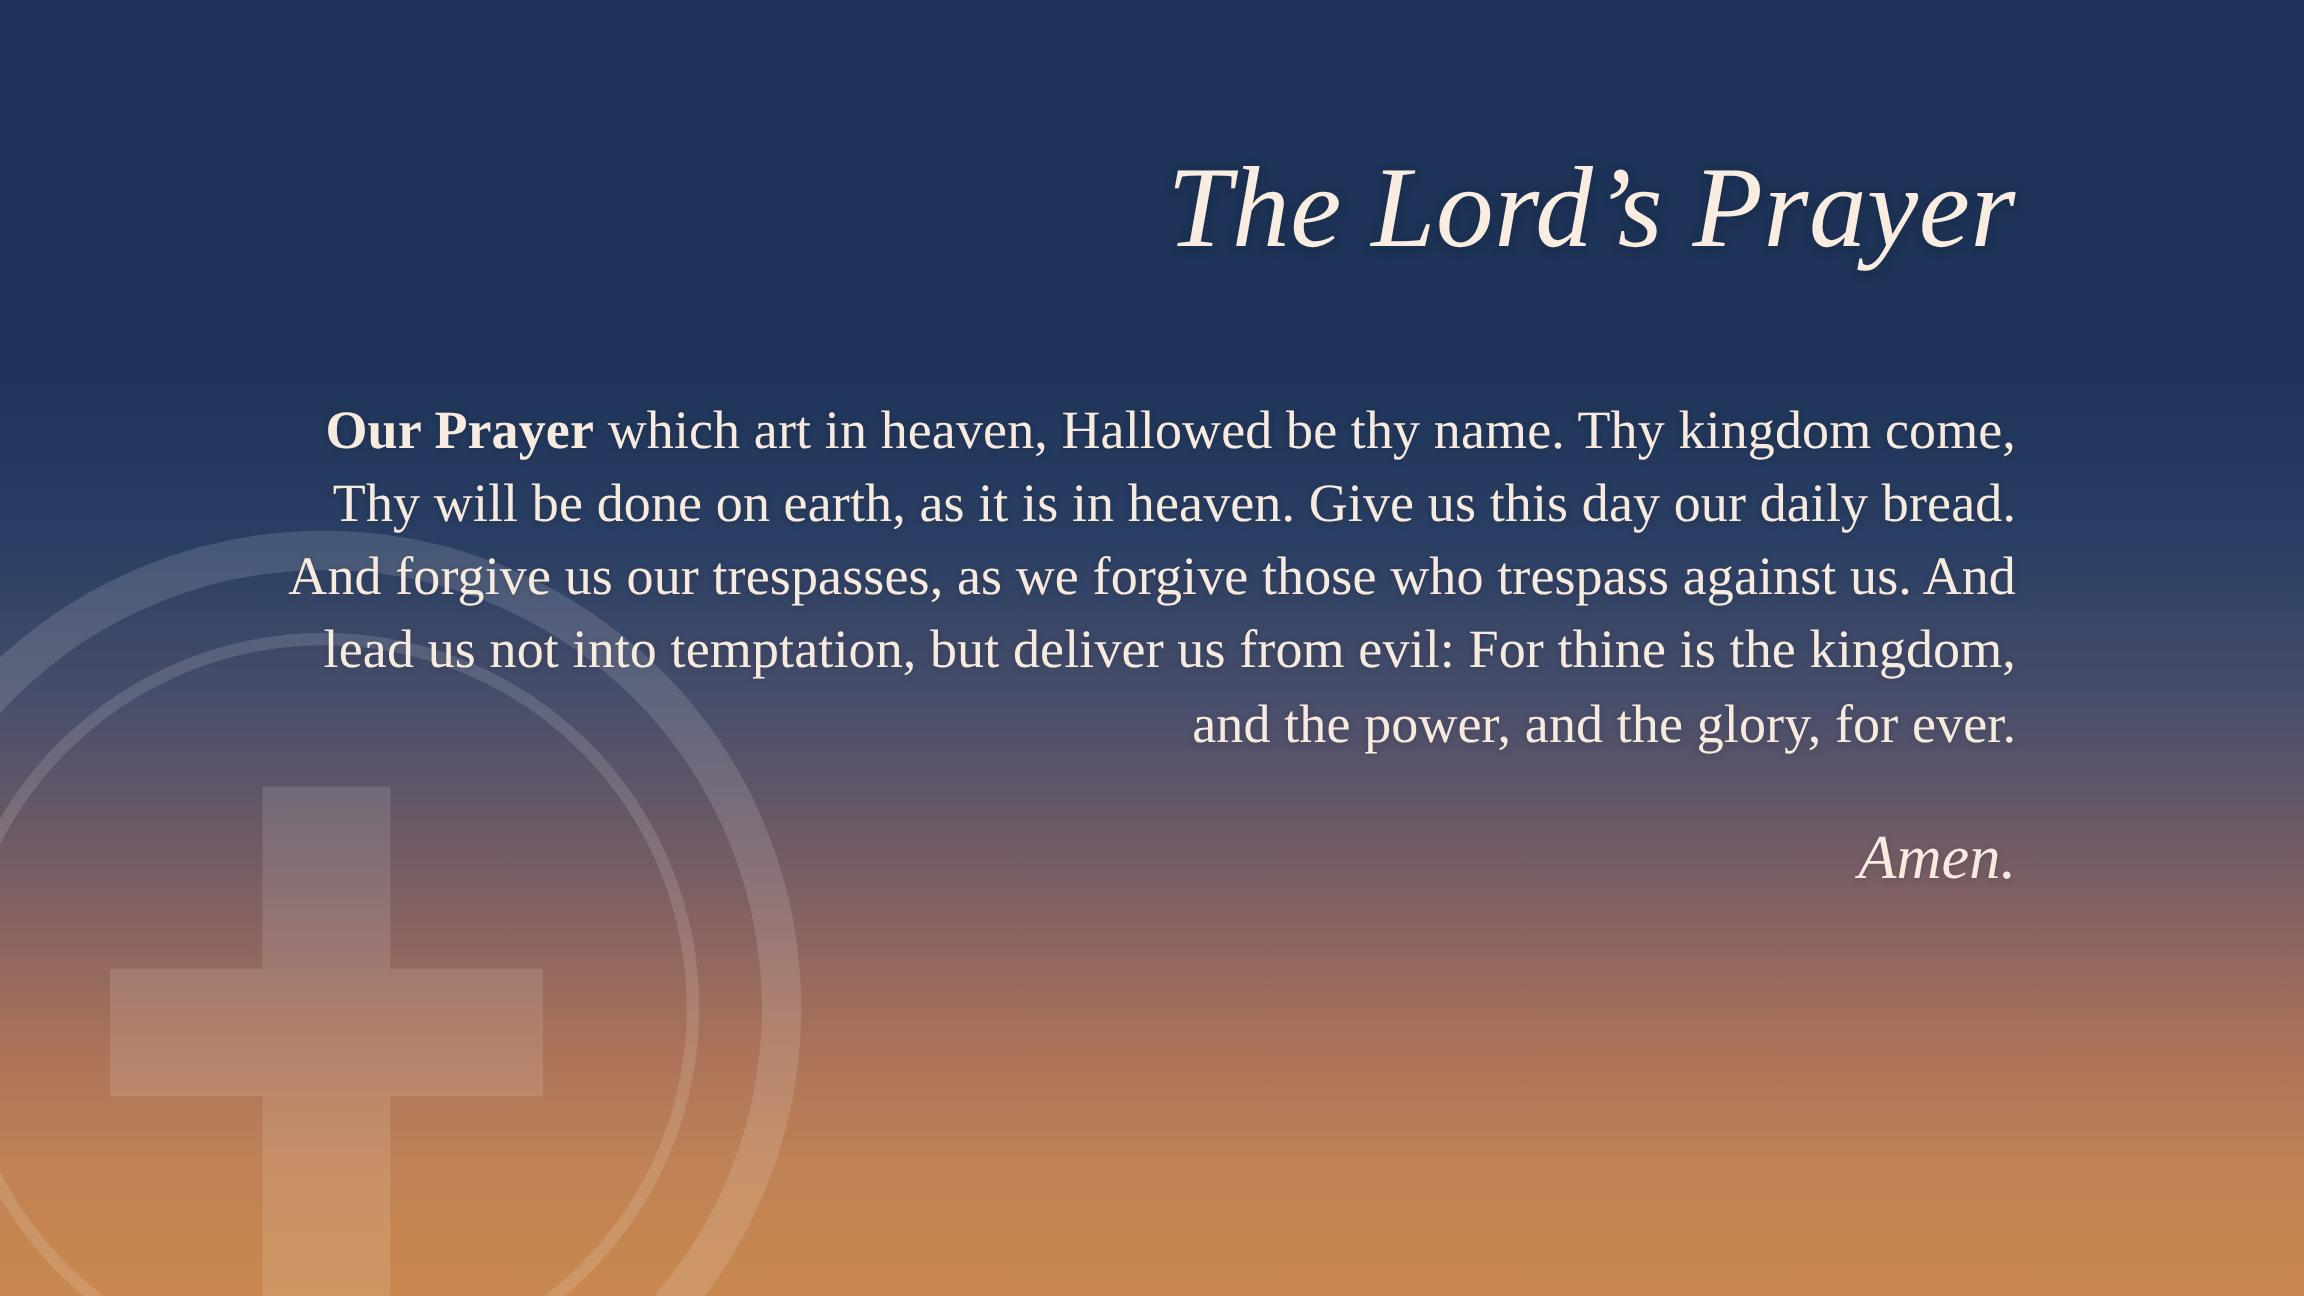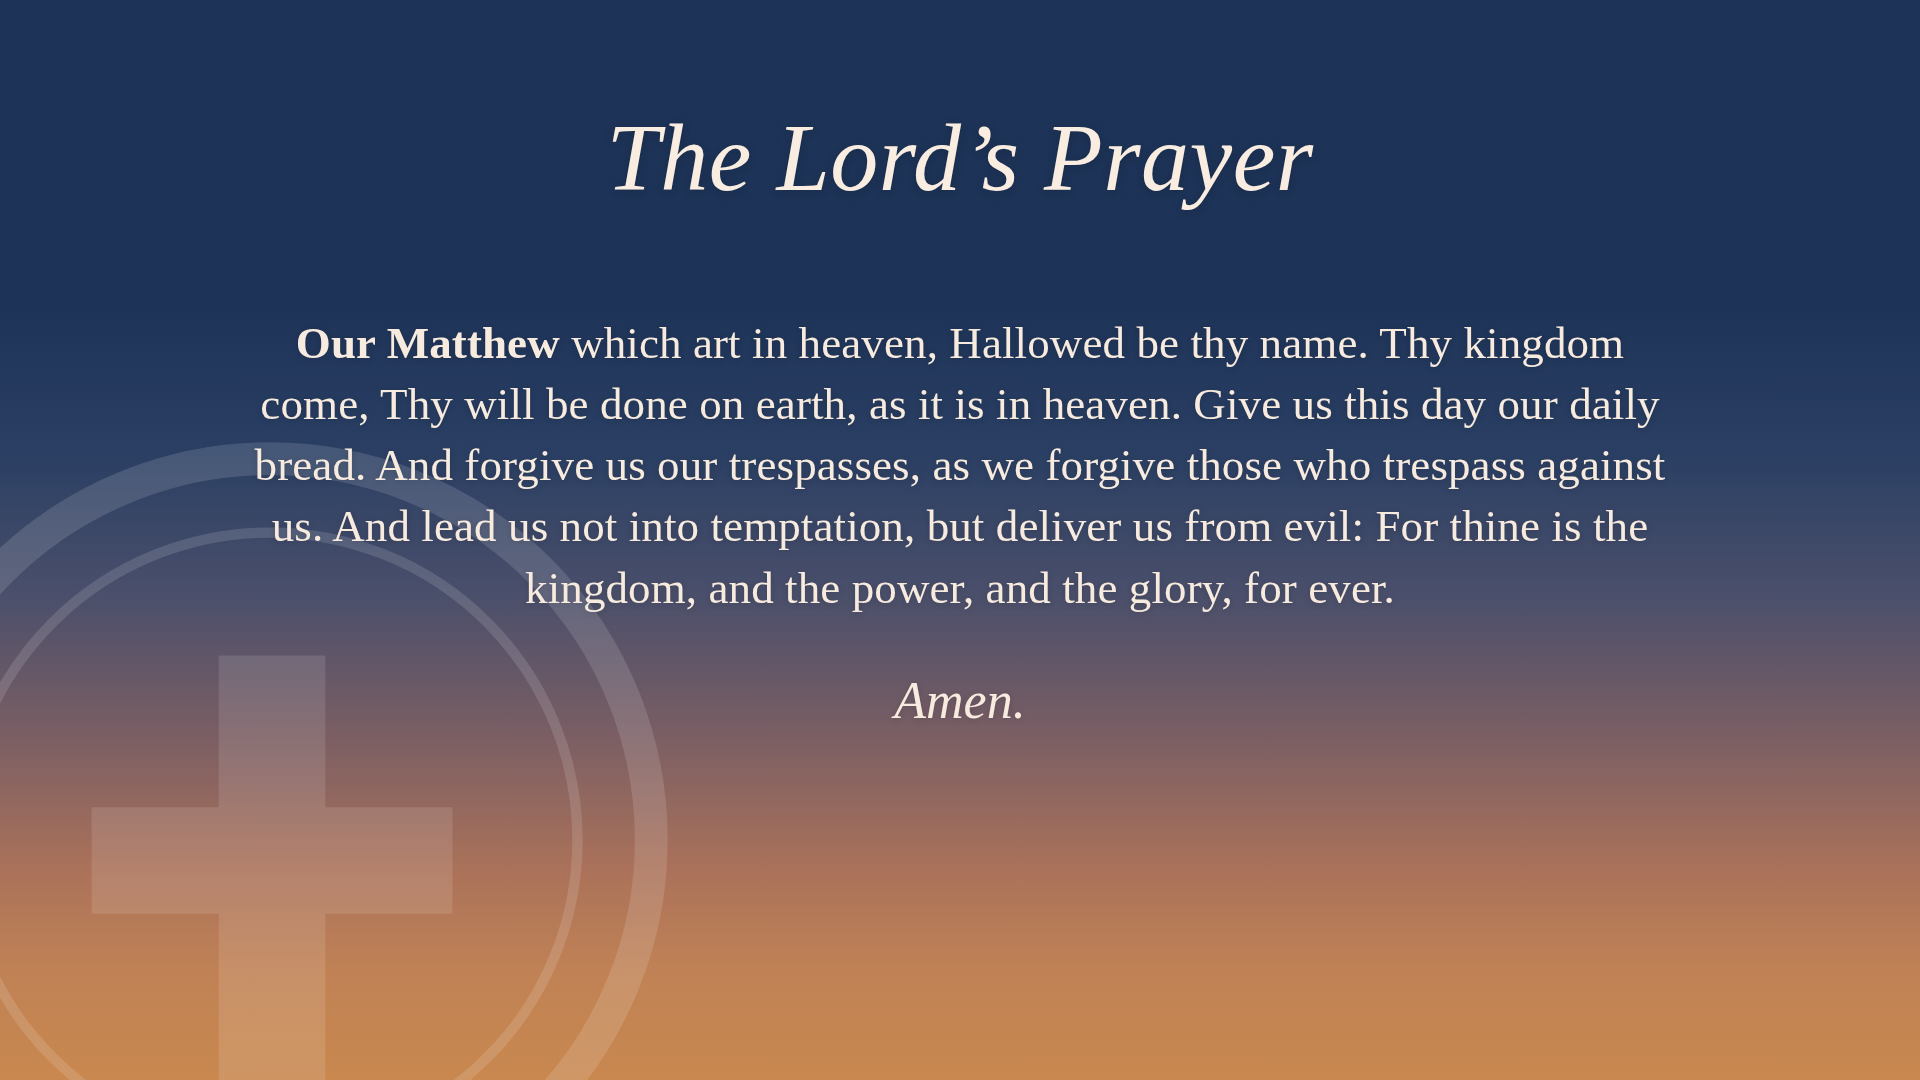--- a/index.html
+++ b/index.html
@@ -44,22 +44,22 @@
     height: 100%;
     display: block;
   }
 
   .content {
     position: relative;
     z-index: 2;
     width: 100%;
     height: 100%;
     box-sizing: border-box;
-    padding: 0 240px;
-    text-align: center;
+    padding: 15px 240px;
+    text-align: right;
     color: #f7ece1;
   }
 
   .title {
     font-style: italic;
     font-weight: 400;
     font-size: 96px;
     letter-spacing: 0.5px;
     line-height: 1.05;
     margin: 0;
@@ -112,20 +112,20 @@
       <circle cx="200" cy="200" r="150" fill="none" stroke="#ffffff" stroke-width="5"></circle>
       <path d="M175 110 h52 v74 h62 v52 h-62 v128 h-52 v-128 h-62 v-52 h62 z" fill="#ffffff" opacity="0.85"></path>
     </svg>
   </div>
 
   <div class="content">
 
     <h1 class="title">The Lord’s Prayer</h1>
 
     <p class="body-text">
-      <span class="lead">Our Matthew</span><span> which art in heaven, Hallowed be thy name. Thy kingdom come, Thy will be done on earth, as it is in heaven. Give us this day our daily bread. And forgive us our trespasses, as we forgive those who trespass against us. And lead us not into temptation, but deliver us from evil: For thine is the kingdom, and the power, and the glory, for ever.</span>
+      <span class="lead">Our Prayer</span><span> which art in heaven, Hallowed be thy name. Thy kingdom come, Thy will be done on earth, as it is in heaven. Give us this day our daily bread. And forgive us our trespasses, as we forgive those who trespass against us. And lead us not into temptation, but deliver us from evil: For thine is the kingdom, and the power, and the glory, for ever.</span>
     </p>
 
     <p class="amen">Amen.</p>
 
 
   </div>
 </div>
 
 </body></html>

